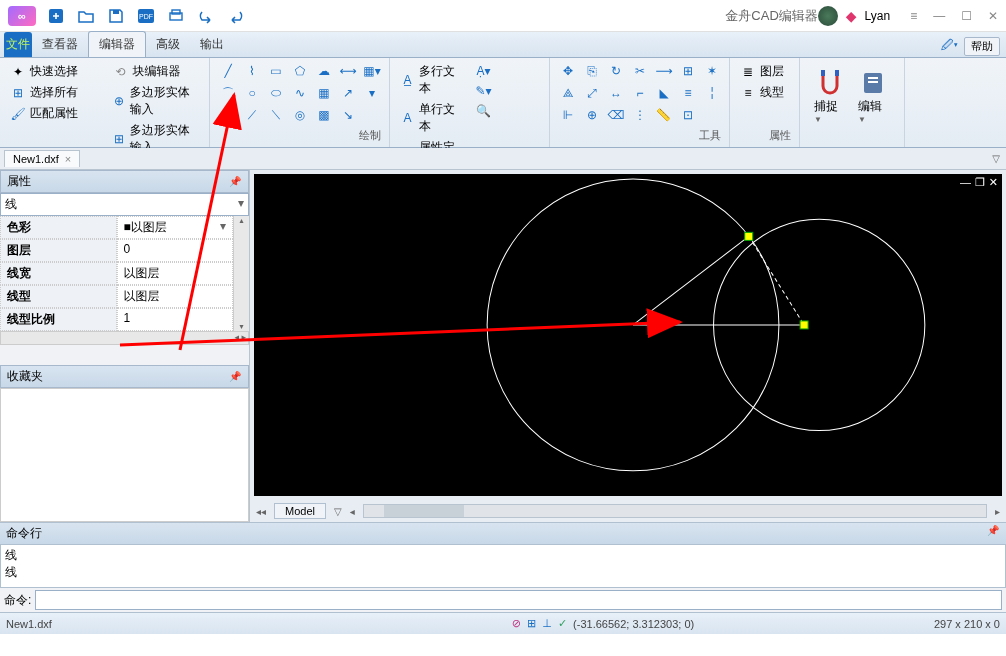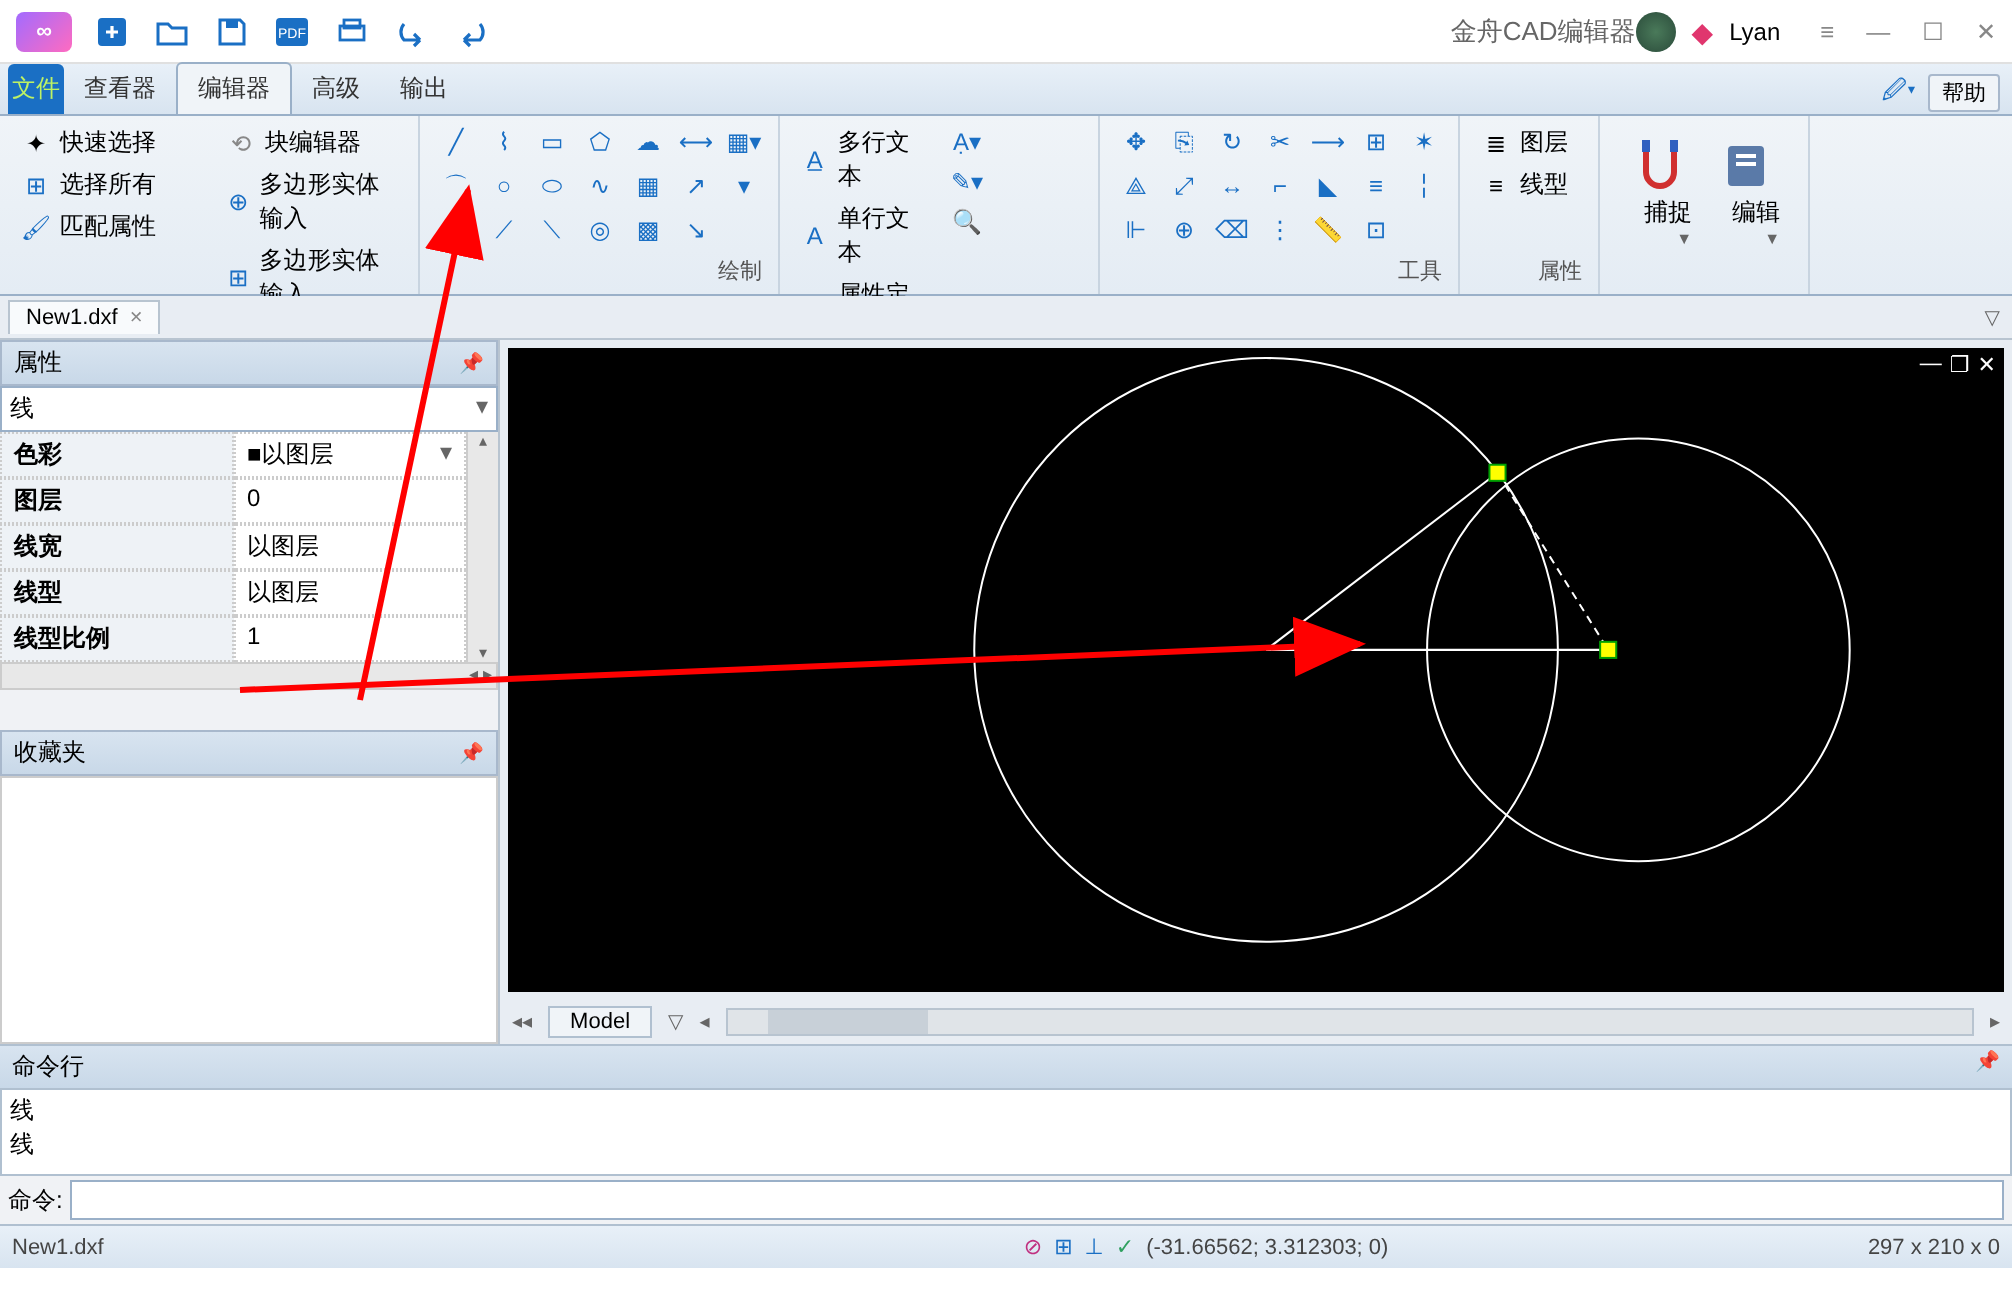--- a/index.html
+++ b/index.html
@@ -22,21 +22,21 @@
 .tabbar-right { margin-left: auto; display: flex; gap: 6px; padding-right: 6px; align-items: center; }
 
 .ribbon { height: 90px; background: linear-gradient(#f0f4f8, #e4ecf4); border-bottom: 1px solid #9ab0c8; display: flex; }
 .ribbon-group { border-right: 1px solid #c8d4e0; padding: 4px 8px; display: flex; flex-direction: column; }
 .ribbon-items { flex: 1; display: flex; flex-direction: column; gap: 2px; }
 .ribbon-item { display: flex; align-items: center; gap: 4px; font-size: 12px; padding: 1px 2px; cursor: pointer; }
 .ribbon-item .ic { width: 16px; height: 16px; display: inline-flex; align-items: center; justify-content: center; }
 .ribbon-label { text-align: right; font-size: 11px; color: #555; padding-top: 2px; }
 .ribbon-icons-grid { display: grid; grid-template-columns: repeat(7, 22px); grid-template-rows: repeat(3, 20px); gap: 2px; }
 .grid-ic { width: 20px; height: 18px; display: flex; align-items: center; justify-content: center; cursor: pointer; color: #1a6fc4; }
-.ribbon-big { display: flex; flex-direction: column; align-items: flex-end; padding: 4px 6px; cursor: pointer; }
+.ribbon-big { display: flex; flex-direction: column; align-items: flex-start; padding: 4px 6px; cursor: pointer; }
 .ribbon-big .big-ic { width: 32px; height: 32px; display: flex; align-items: center; justify-content: center; }
 
 .doctabs { height: 22px; background: #e8edf3; border-bottom: 1px solid #b8c4d0; display: flex; align-items: center; padding-left: 4px; position: relative; }
 .doctab { background: #f8fafc; border: 1px solid #b8c4d0; border-bottom: none; padding: 2px 8px; font-size: 11px; display: flex; gap: 6px; }
 .doctab .x { color: #888; }
 
 .workarea { display: flex; height: 352px; }
 .left-panels { width: 250px; display: flex; flex-direction: column; background: #f0f2f5; border-right: 1px solid #b8c4d0; }
 .panel-header { background: linear-gradient(#d8e4f0, #c8d8e8); border: 1px solid #a8b8cc; padding: 2px 6px; font-size: 12px; display: flex; justify-content: space-between; align-items: center; }
 .pin { font-size: 10px; color: #666; }

